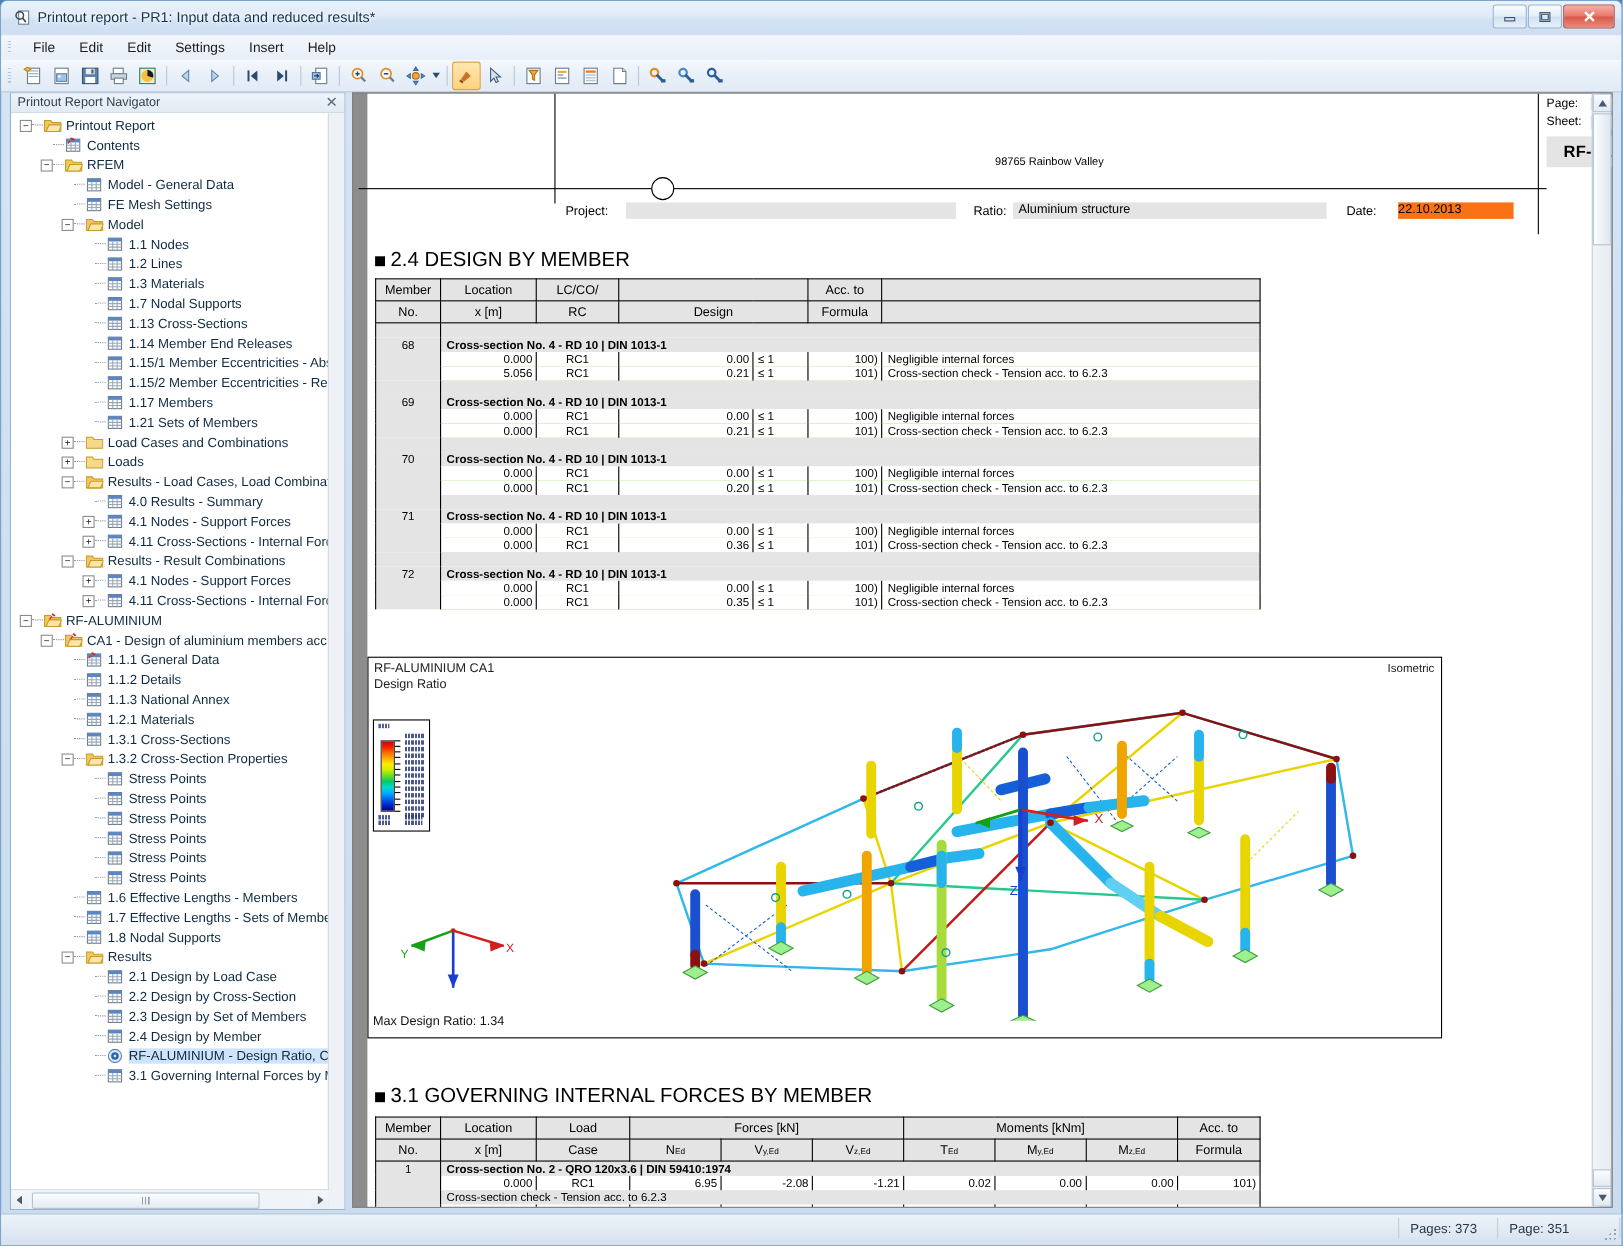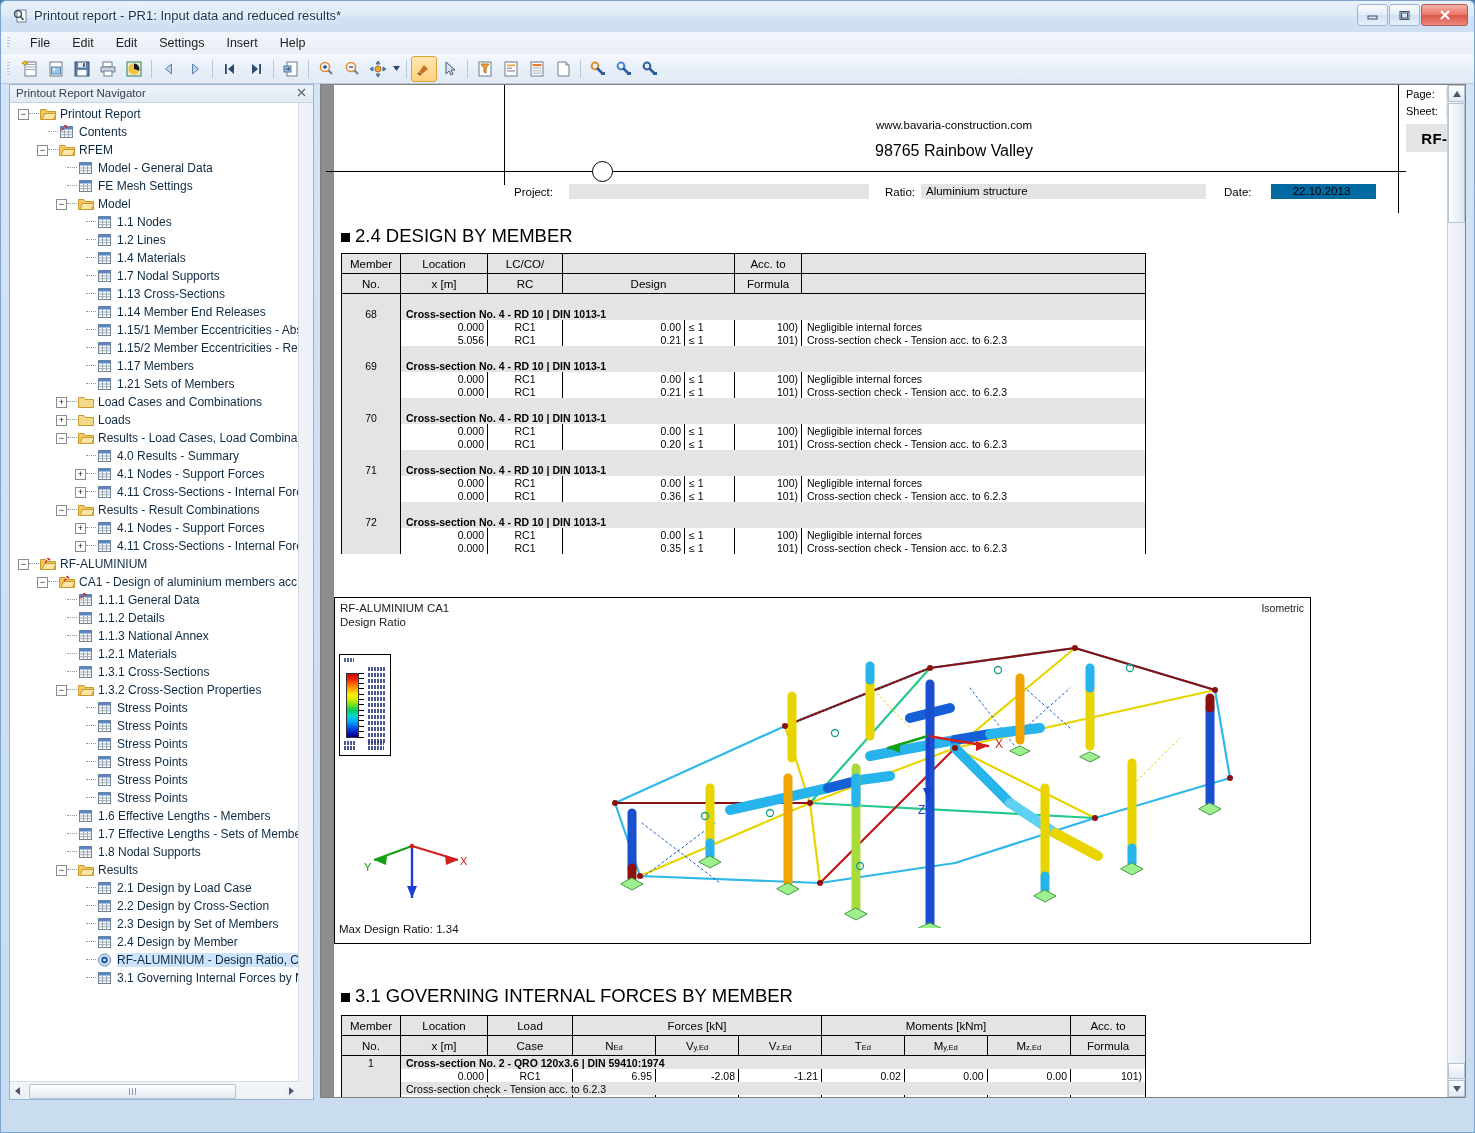--- a/index.html
+++ b/index.html
@@ -145,35 +145,35 @@
   
   .rpt{position:absolute;left:0;top:0;width:1120px;height:1020px;font-family:"Liberation Sans",sans-serif;color:#000;}
 
   .hdr-vline{position:absolute;left:170px;top:0;width:1px;height:100px;background:#000;}
   .hdr-hline{position:absolute;left:-8px;top:86px;width:1080px;height:1px;background:#000;}
   .hdr-circle{position:absolute;left:258px;top:76px;width:19px;height:19px;border:1px solid #000;border-radius:50%;background:#fff;}
   .hdr-vline2{position:absolute;left:1064px;top:0;width:1px;height:128px;background:#000;}
 
   .firm{position:absolute;left:190px;top:6px;width:860px;text-align:center;font-weight:bold;font-size:16.5px;}
   .firmweb{position:absolute;left:190px;top:34px;width:860px;text-align:center;font-size:11.5px;}
-  .firmaddr{position:absolute;left:190px;top:57px;width:860px;text-align:center;font-size:16px;}
+  .firmaddr{position:absolute;left:190px;top:57px;width:860px;text-align:center;font-size:10px;}
 
   .hdr-right{position:absolute;left:1072px;top:0;width:160px;}
   .hr-row{position:relative;height:17px;display:flex;align-items:center;}
   .hr-lbl{width:40px;font-size:11px;}
   .hr-val{width:105px;background:#e4e4e4;text-align:right;padding-right:4px;font-size:11px;box-sizing:border-box;}
   .hr-module{margin-top:5px;width:145px;height:28px;background:#e4e4e4;display:flex;align-items:center;justify-content:center;font-weight:bold;font-size:15px;letter-spacing:.3px;}
 
   .prjrow{position:absolute;left:180px;top:98px;width:1070px;height:17px;display:flex;align-items:center;font-size:11.5px;}
   .prj-lbl{width:55px;}
   .prj-val{width:300px;height:15px;background:#e4e4e4;}
   .mdl-lbl{width:46px;text-align:right;padding-right:6px;}
   .mdl-val{width:285px;height:15px;background:#e4e4e4;padding-left:5px;line-height:15px;box-sizing:border-box;}
   .date-lbl{width:47px;padding-left:18px;}
-  .date-val{width:105px;height:15px;background:#0369a1;text-align:center;padding-right:4px;line-height:15px;box-sizing:border-box;}
+  .date-val{width:105px;height:15px;background:#f97316;text-align:left;padding-right:4px;line-height:15px;box-sizing:border-box;}
 
   .secttl{position:absolute;font-size:18.5px;display:flex;align-items:center;}
   .sq{width:9px;height:9px;background:#000;margin-right:5px;margin-top:3px;flex:0 0 auto;}
   .sq.red{background:#ee1111;width:14px;height:17px;margin-top:1px;}
 
   
   .t24{position:absolute;left:7px;top:168px;width:805px;border-collapse:collapse;font-size:10.5px;}
   .t24 th{border:1px solid #000;background:#e4e4e4;font-weight:normal;font-size:11.5px;height:17px;text-align:center;}
   .t24 td{border-left:1px solid #000;border-right:1px solid #000;padding:0 3px;height:13px;}
   .grp{background:#e4e4e4;}
@@ -596,21 +596,21 @@
           <span class="ico">
             <svg width="15" height="14" viewBox="0 0 15 14">
               <rect x="1.5" y="1.5" width="12" height="11" fill="#fdfdfd" stroke="#6f7f8f"></rect>
               <rect x="1.5" y="1.5" width="12" height="3" fill="#5b86c4"></rect>
               <line x1="5.5" y1="4.5" x2="5.5" y2="12.5" stroke="#9aa8b6"></line>
               <line x1="9.5" y1="4.5" x2="9.5" y2="12.5" stroke="#9aa8b6"></line>
               <line x1="1.5" y1="7" x2="13.5" y2="7" stroke="#9aa8b6"></line>
               <line x1="1.5" y1="9.7" x2="13.5" y2="9.7" stroke="#9aa8b6"></line>
             </svg>
           </span>
-          <span class="lbl">1.4 Materials</span>
+          <span class="lbl">1.3 Materials</span>
         </div>
         <div class="tnode">
           <span style="display:inline-block;width:65px;flex:0 0 auto"></span>
           <span class="pmspace"></span>
           <span class="dots"></span>
           <span class="ico">
             <svg width="15" height="14" viewBox="0 0 15 14">
               <rect x="1.5" y="1.5" width="12" height="11" fill="#fdfdfd" stroke="#6f7f8f"></rect>
               <rect x="1.5" y="1.5" width="12" height="3" fill="#5b86c4"></rect>
               <line x1="5.5" y1="4.5" x2="5.5" y2="12.5" stroke="#9aa8b6"></line>
@@ -1237,21 +1237,20 @@
 
   <div class="docarea">
     <div class="page">
       <div class="rpt">
 
         <div class="hdr-vline"></div>
         <div class="hdr-vline2"></div>
         <div class="hdr-hline"></div>
         <div class="hdr-circle"></div>
 
-        <div class="firmweb">www.bavaria-construction.com</div>
         <div class="firmaddr">98765 Rainbow Valley</div>
 
         <div class="hdr-right">
           <div class="hr-row">
             <span class="hr-lbl">Page:</span>
             <span class="hr-val">351/373</span>
           </div>
           <div class="hr-row">
             <span class="hr-lbl">Sheet:</span>
             <span class="hr-val">1</span>
@@ -1672,14 +1671,19 @@
       <div class="dvs-thumb"></div>
       <div class="dvs-box"></div>
       <div class="dvs-btn dvs-dn">
         <svg width="8" height="6" viewBox="0 0 8 6">
             <path d="M4 6 L0 0 L8 0z" fill="#4a5a6c"></path>
           </svg>
       </div>
     </div>
   </div>
 
+  <div class="statusbar">
+    <div class="sb-panel" style="left:1270px;width:90px;">Pages: 373</div>
+    <div class="sb-panel" style="left:1360px;width:100px;border-right:1px solid #c0ccdb;">Page: 351</div>
+    <span class="sb-grip"></span>
+  </div>
 
 </div>
 
 </body></html>

